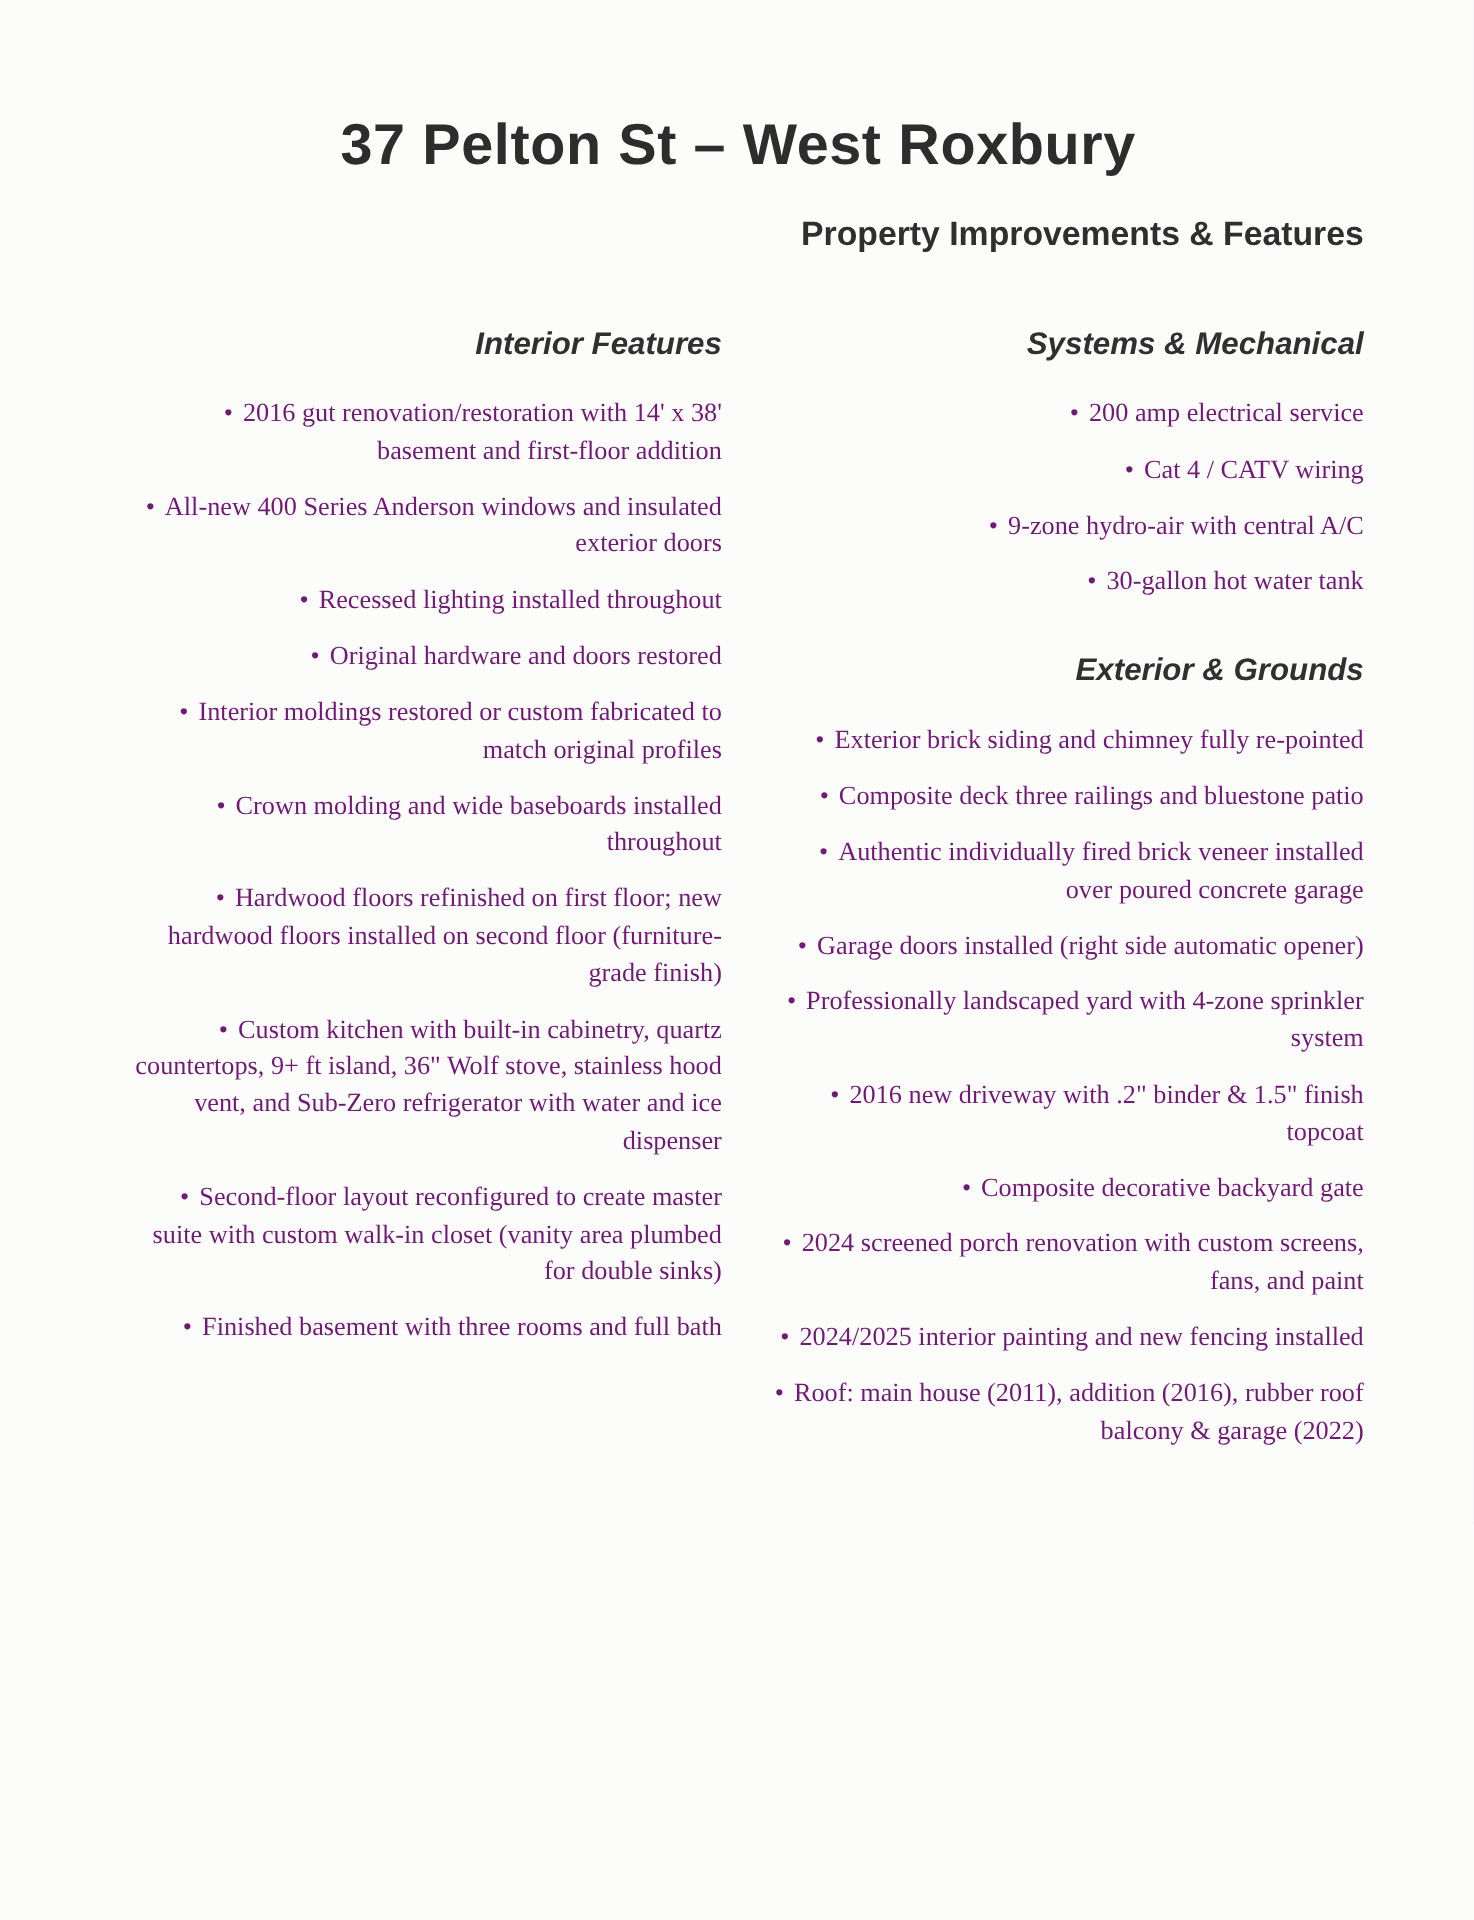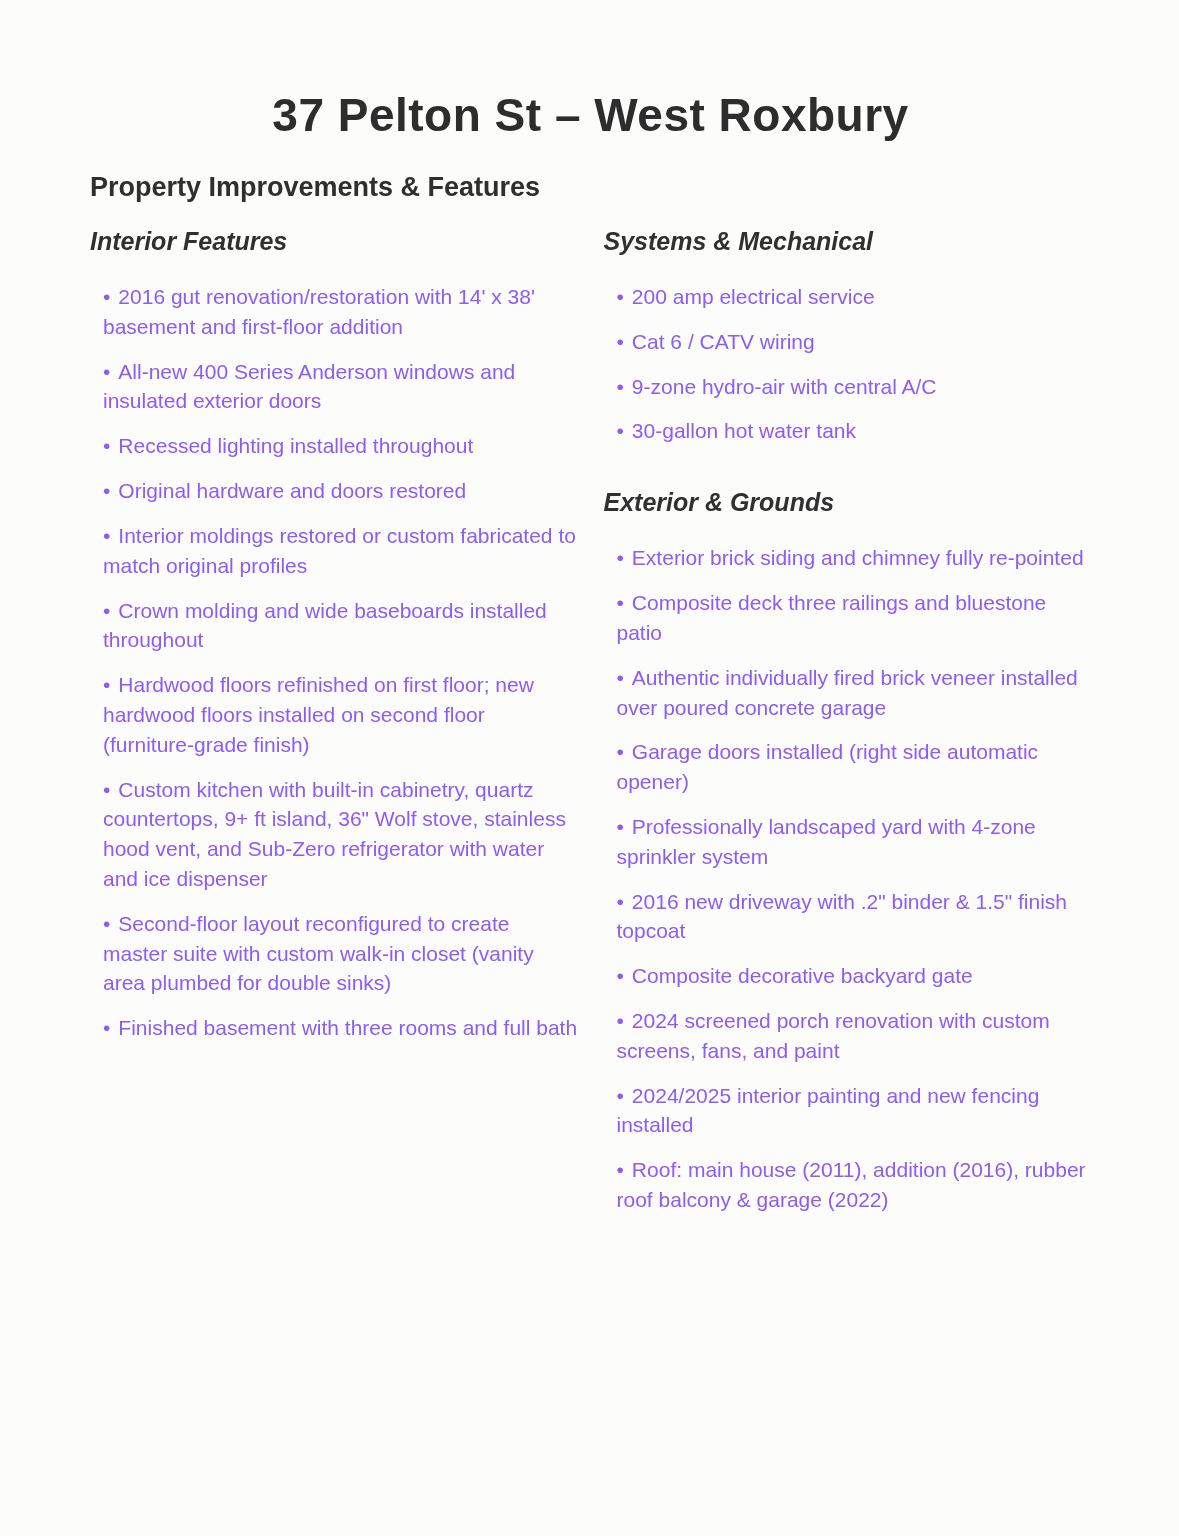--- a/index.html
+++ b/index.html
@@ -21,52 +21,54 @@
   }
   .doc-title {
     text-align: center;
     font-size: 46px;
     font-weight: bold;
     color: #2d2d2d;
     letter-spacing: 0.5px;
     margin: 0 0 30px 0;
   }
   .doc-subtitle {
-    text-align: left;
+    text-align: right;
     font-size: 27px;
     font-weight: bold;
     color: #2f2f2f;
-    margin: 0 0 24px 0;
+    margin: 0 0 58px 0;
   }
   .columns {
     display: flex;
     gap: 26px;
   }
   .col {
     flex: 1 1 0;
     min-width: 0;
+    text-align: right;
   }
   .section-heading {
     font-size: 25px;
     font-weight: bold;
     font-style: italic;
     color: #303030;
     margin: 0 0 26px 0;
   }
   .section-heading.spaced {
     margin-top: 42px;
   }
   .items {
     padding-left: 13px;
   }
   .item {
     font-size: 21px;
     line-height: 1.42;
     margin: 0 0 15px 0;
-    color: #8b5cf6;
+    color: #701a75;
+    font-family: Liberation Serif, serif;
   }
   .bullet {
     margin-right: 8px;
   }
 </style>
 </head>
 <body>
 
 <div class="page">
 
@@ -88,21 +90,21 @@
         <p class="item"><span class="bullet">•</span><span>Custom kitchen with built-in cabinetry, quartz countertops, 9+ ft island, 36" Wolf stove, stainless hood vent, and Sub-Zero refrigerator with water and ice dispenser</span></p>
         <p class="item"><span class="bullet">•</span><span>Second-floor layout reconfigured to create master suite with custom walk-in closet (vanity area plumbed for double sinks)</span></p>
         <p class="item"><span class="bullet">•</span><span>Finished basement with three rooms and full bath</span></p>
       </div>
     </div>
 
     <div class="col">
       <h3 class="section-heading">Systems &amp; Mechanical</h3>
       <div class="items">
         <p class="item"><span class="bullet">•</span><span>200 amp electrical service</span></p>
-        <p class="item"><span class="bullet">•</span><span>Cat 6 / CATV wiring</span></p>
+        <p class="item"><span class="bullet">•</span><span>Cat 4 / CATV wiring</span></p>
         <p class="item"><span class="bullet">•</span><span>9-zone hydro-air with central A/C</span></p>
         <p class="item"><span class="bullet">•</span><span>30-gallon hot water tank</span></p>
       </div>
 
       <h3 class="section-heading spaced">Exterior &amp; Grounds</h3>
       <div class="items">
         <p class="item"><span class="bullet">•</span><span>Exterior brick siding and chimney fully re-pointed</span></p>
         <p class="item"><span class="bullet">•</span><span>Composite deck three railings and bluestone patio</span></p>
         <p class="item"><span class="bullet">•</span><span>Authentic individually fired brick veneer installed over poured concrete garage</span></p>
         <p class="item"><span class="bullet">•</span><span>Garage doors installed (right side automatic opener)</span></p>

